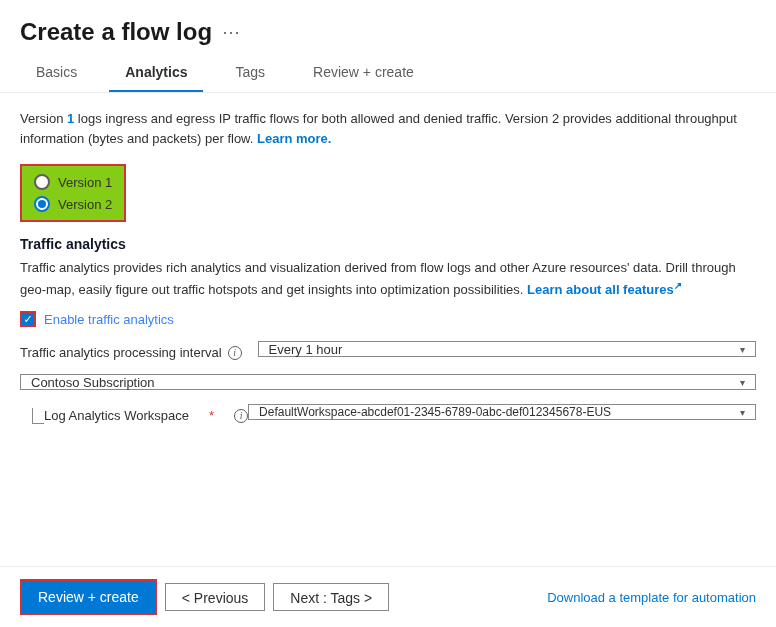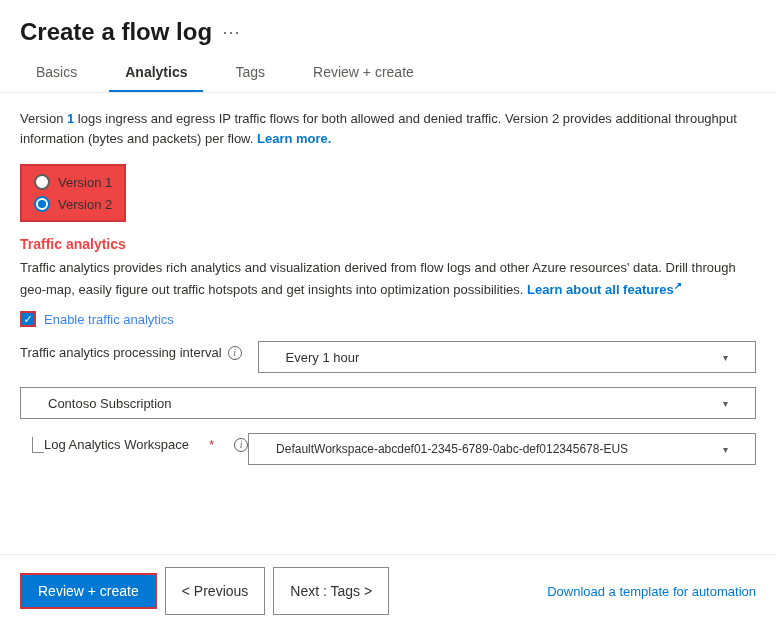--- a/index.html
+++ b/index.html
@@ -88,21 +88,21 @@
     }
     .form-control-area {
       flex: 1;
     }
     .radio-group-box {
       border: 2px solid #d13438;
       padding: 8px 12px;
       display: inline-flex;
       flex-direction: column;
       gap: 6px;
-      background: #ef4444;
+      background: #84cc16;
     }
     .radio-option {
       display: flex;
       align-items: center;
       gap: 8px;
       font-size: 13px;
       cursor: pointer;
     }
     .radio-circle {
       width: 16px;
@@ -120,21 +120,21 @@
     .radio-circle.selected::after {
       content: '';
       width: 8px;
       height: 8px;
       border-radius: 50%;
       background: #0078d4;
     }
     .section-title {
       font-size: 14px;
       font-weight: 600;
-      color: #ef4444;
+      color: #0f172a;
       margin-bottom: 6px;
       margin-top: 4px;
     }
     .section-desc {
       font-size: 13px;
       color: #323130;
       line-height: 1.5;
       margin-bottom: 12px;
       max-width: 740px;
     }
@@ -160,29 +160,29 @@
       font-size: 11px;
       line-height: 1;
     }
     .checkbox-label {
       font-size: 13px;
       color: #3b82f6;
     }
     .dropdown-select {
       width: 100%;
       border: 1px solid #8a8886;
-      padding: 5px 27px;
+      padding: 5px 10px;
       font-size: 13px;
       color: #323130;
       background: #fff;
       display: flex;
       align-items: center;
       justify-content: space-between;
       cursor: pointer;
-      height: 32px;
+      height: 16px;
     }
     .chevron-down {
       font-size: 10px;
       color: #605e5c;
     }
     .info-icon {
       display: inline-flex;
       align-items: center;
       justify-content: center;
       width: 14px;
@@ -242,21 +242,21 @@
       height: 36px;
       font-family: inherit;
     }
     .btn-secondary {
       background: #fff;
       color: #323130;
       border: 1px solid #8a8886;
       padding: 6px 16px;
       font-size: 14px;
       cursor: pointer;
-      height: 48px;
+      height: 28px;
       font-family: inherit;
     }
     .footer-link {
       margin-left: auto;
       color: #0078d4;
       font-size: 13px;
       cursor: pointer;
       text-decoration: none;
     }
     .external-icon {

